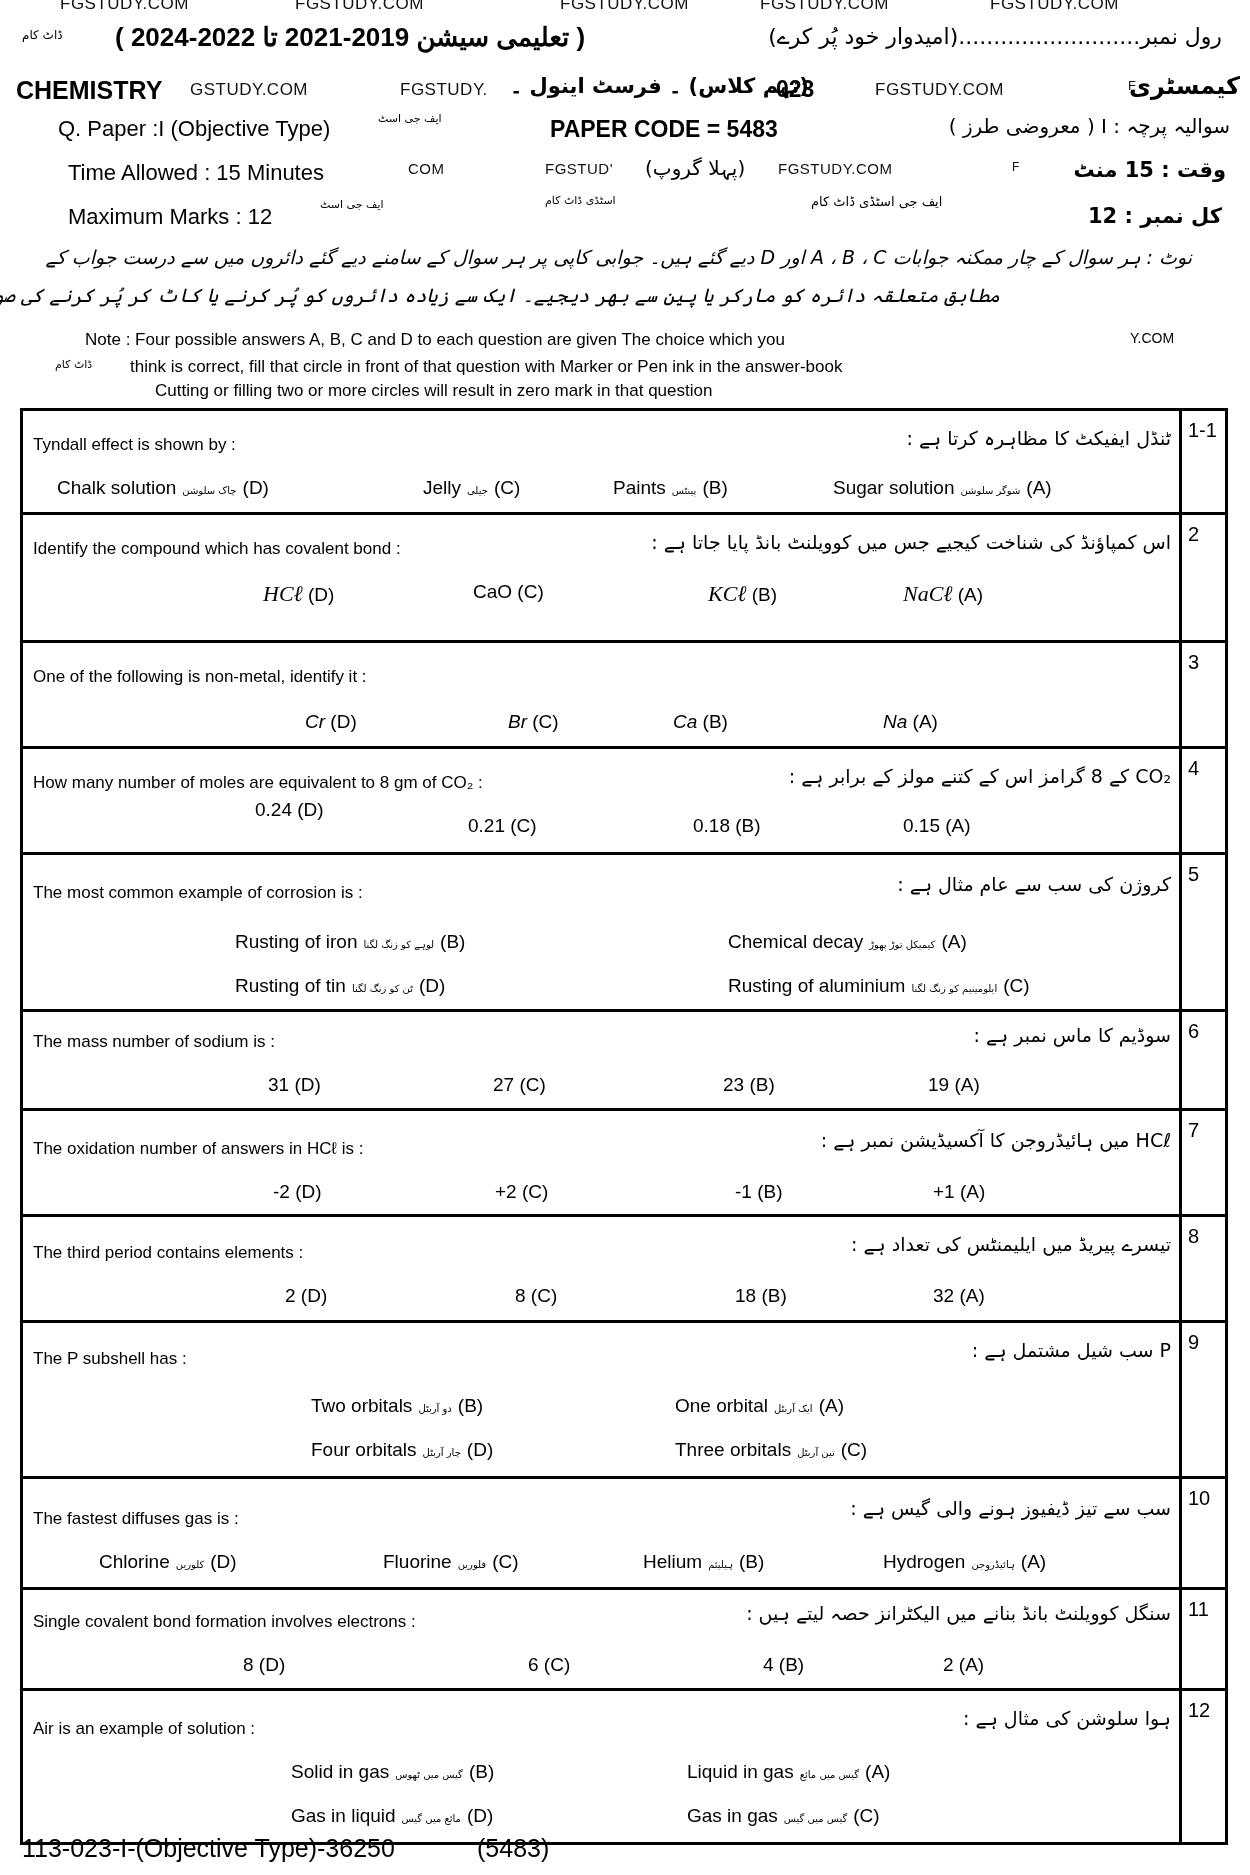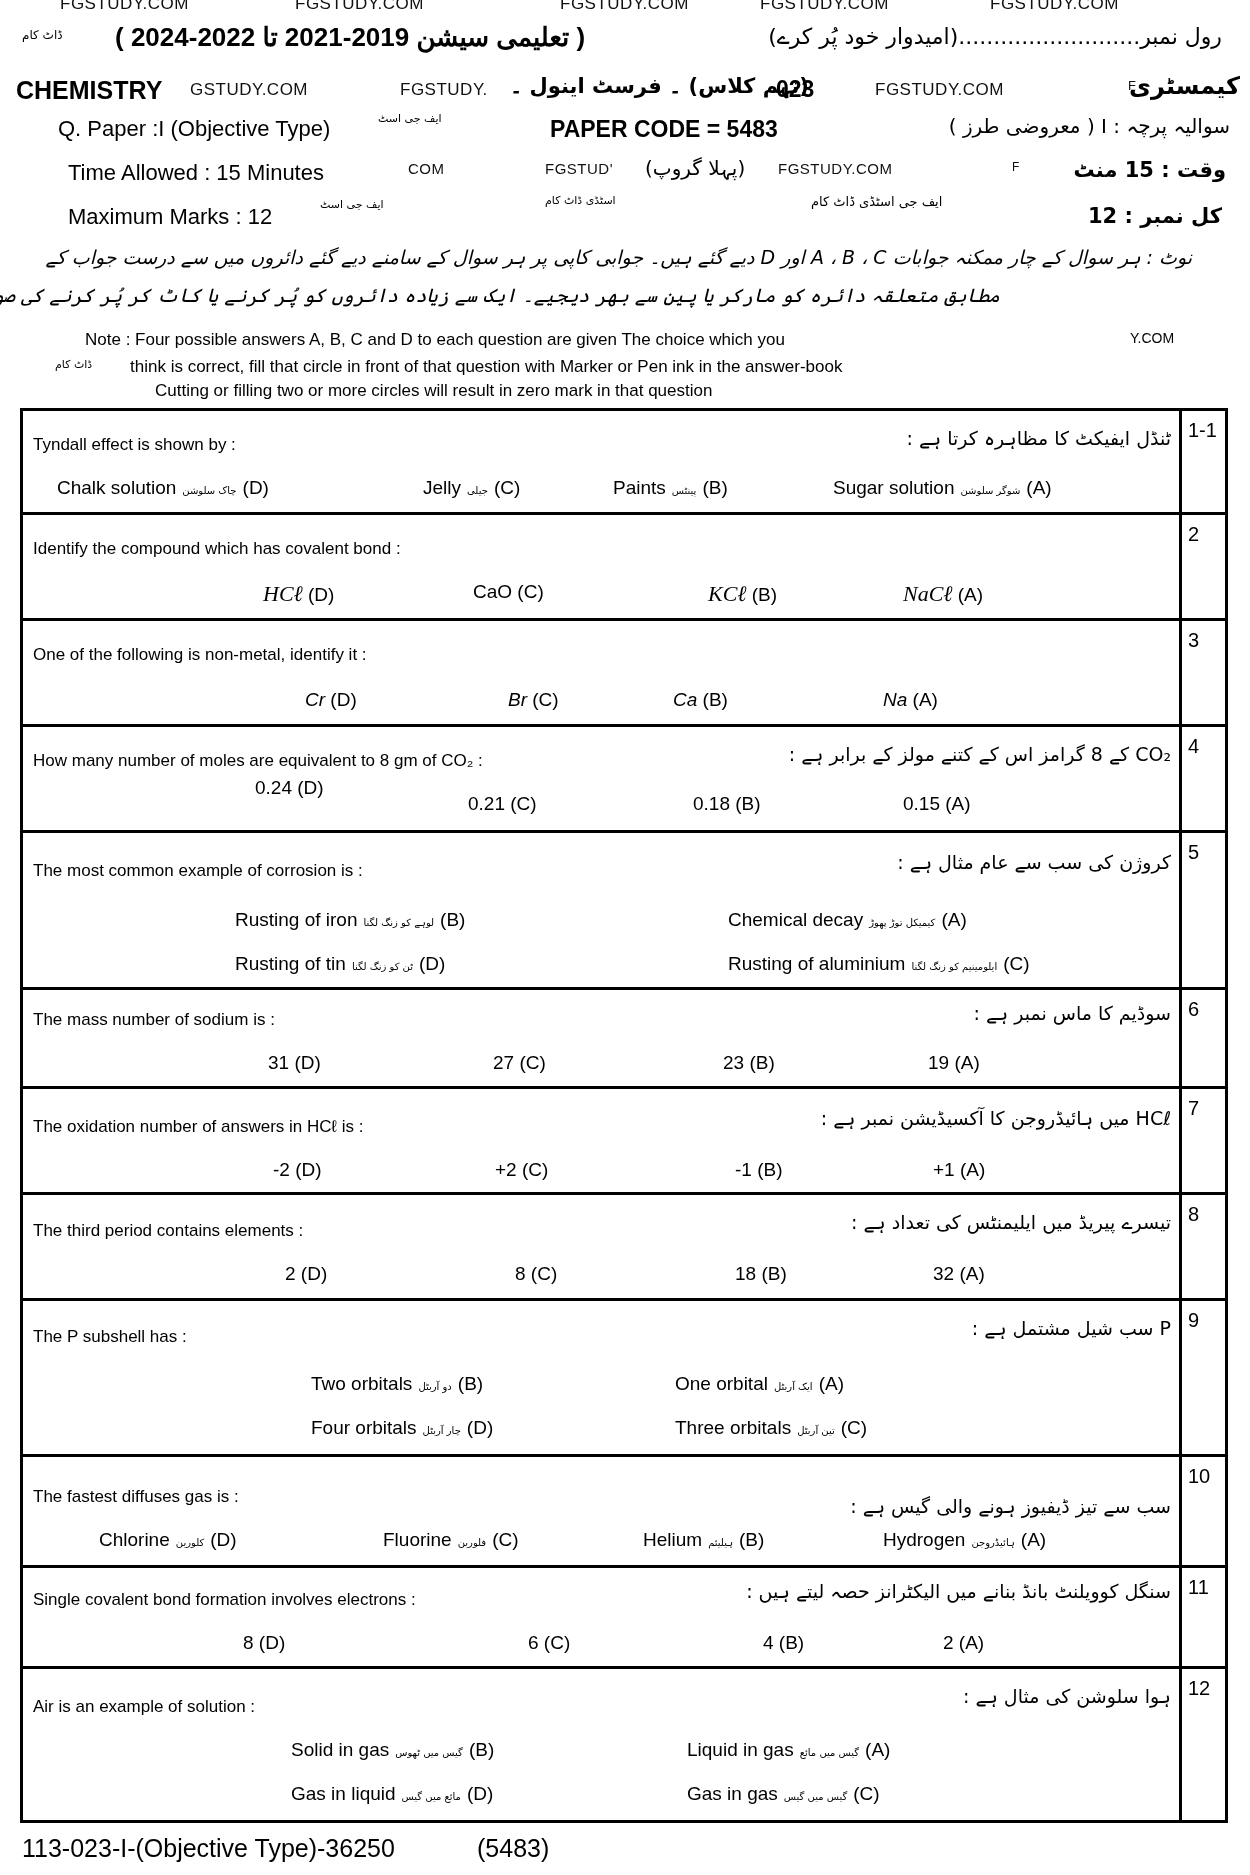--- a/index.html
+++ b/index.html
@@ -82,23 +82,24 @@
       <div class="qen" style="top:24px;">Tyndall effect is shown by :</div>
       <div class="qur" style="top:16px;">ٹنڈل ایفیکٹ کا مظاہرہ کرتا ہے :</div>
       <div class="opt" style="left:34px;top:66px;"><span>Chalk solution</span><span class="ou">چاک سلوشن</span><span>(D)</span></div>
       <div class="opt" style="left:400px;top:66px;"><span>Jelly</span><span class="ou">جیلی</span><span>(C)</span></div>
       <div class="opt" style="left:590px;top:66px;"><span>Paints</span><span class="ou">پینٹس</span><span>(B)</span></div>
       <div class="opt" style="left:810px;top:66px;"><span>Sugar solution</span><span class="ou">شوگر سلوشن</span><span>(A)</span></div>
     </div>
     <div class="qnum">1-1</div>
   </div>
 
-  <div class="qrow" style="height:106px;">
+  <div class="qrow" style="height:128px;">
     <div class="qmain">
       <div class="qen" style="top:24px;">Identify the compound which has covalent bond :</div>
+      <div class="qur" style="top:16px;">اس کمپاؤنڈ کی شناخت کیجیے جس میں کوویلنٹ بانڈ پایا جاتا ہے :</div>
       <div class="opt" style="left:240px;top:66px;"><span class="ital">HCℓ</span> <span>(D)</span></div>
       <div class="opt" style="left:450px;top:66px;"><span>CaO</span> <span>(C)</span></div>
       <div class="opt" style="left:685px;top:66px;"><span class="ital">KCℓ</span> <span>(B)</span></div>
       <div class="opt" style="left:880px;top:66px;"><span class="ital">NaCℓ</span> <span>(A)</span></div>
     </div>
     <div class="qnum">2</div>
   </div>
 
   <div class="qrow" style="height:106px;">
     <div class="qmain">
@@ -179,21 +180,21 @@
       <div class="opt" style="left:652px;top:72px;"><span>One orbital</span><span class="ou">ایک آربٹل</span><span>(A)</span></div>
       <div class="opt" style="left:288px;top:116px;"><span>Four orbitals</span><span class="ou">چار آربٹل</span><span>(D)</span></div>
       <div class="opt" style="left:652px;top:116px;"><span>Three orbitals</span><span class="ou">تین آربٹل</span><span>(C)</span></div>
     </div>
     <div class="qnum">9</div>
   </div>
 
   <div class="qrow" style="height:111px;">
     <div class="qmain">
       <div class="qen" style="top:30px;">The fastest diffuses gas is :</div>
-      <div class="qur" style="top:18px;margin-top:20px;">سب سے تیز ڈیفیوز ہونے والی گیس ہے :</div>
+      <div class="qur" style="top:18px;">سب سے تیز ڈیفیوز ہونے والی گیس ہے :</div>
       <div class="opt" style="left:76px;top:72px;"><span>Chlorine</span><span class="ou">کلورین</span><span>(D)</span></div>
       <div class="opt" style="left:360px;top:72px;"><span>Fluorine</span><span class="ou">فلورین</span><span>(C)</span></div>
       <div class="opt" style="left:620px;top:72px;"><span>Helium</span><span class="ou">ہیلیئم</span><span>(B)</span></div>
       <div class="opt" style="left:860px;top:72px;"><span>Hydrogen</span><span class="ou">ہائیڈروجن</span><span>(A)</span></div>
     </div>
     <div class="qnum">10</div>
   </div>
 
   <div class="qrow" style="height:101px;">
     <div class="qmain">

